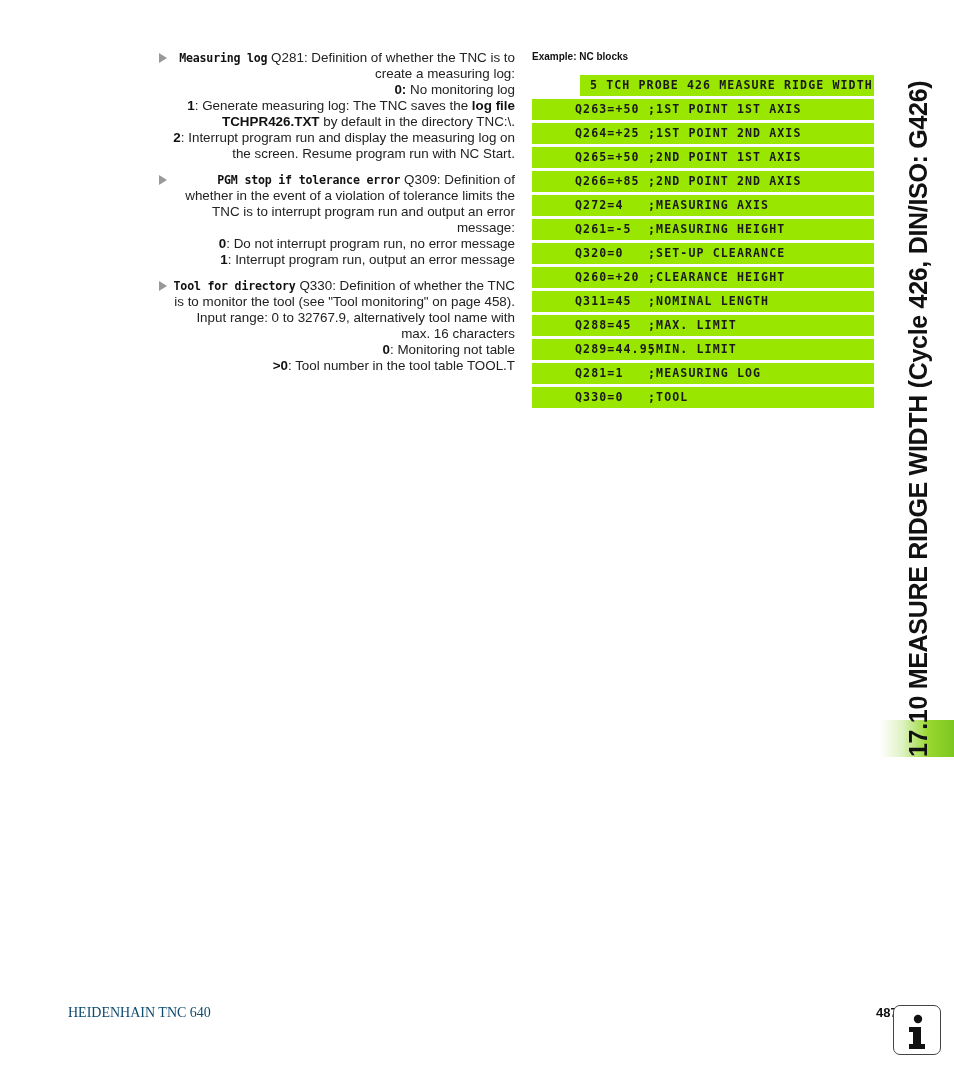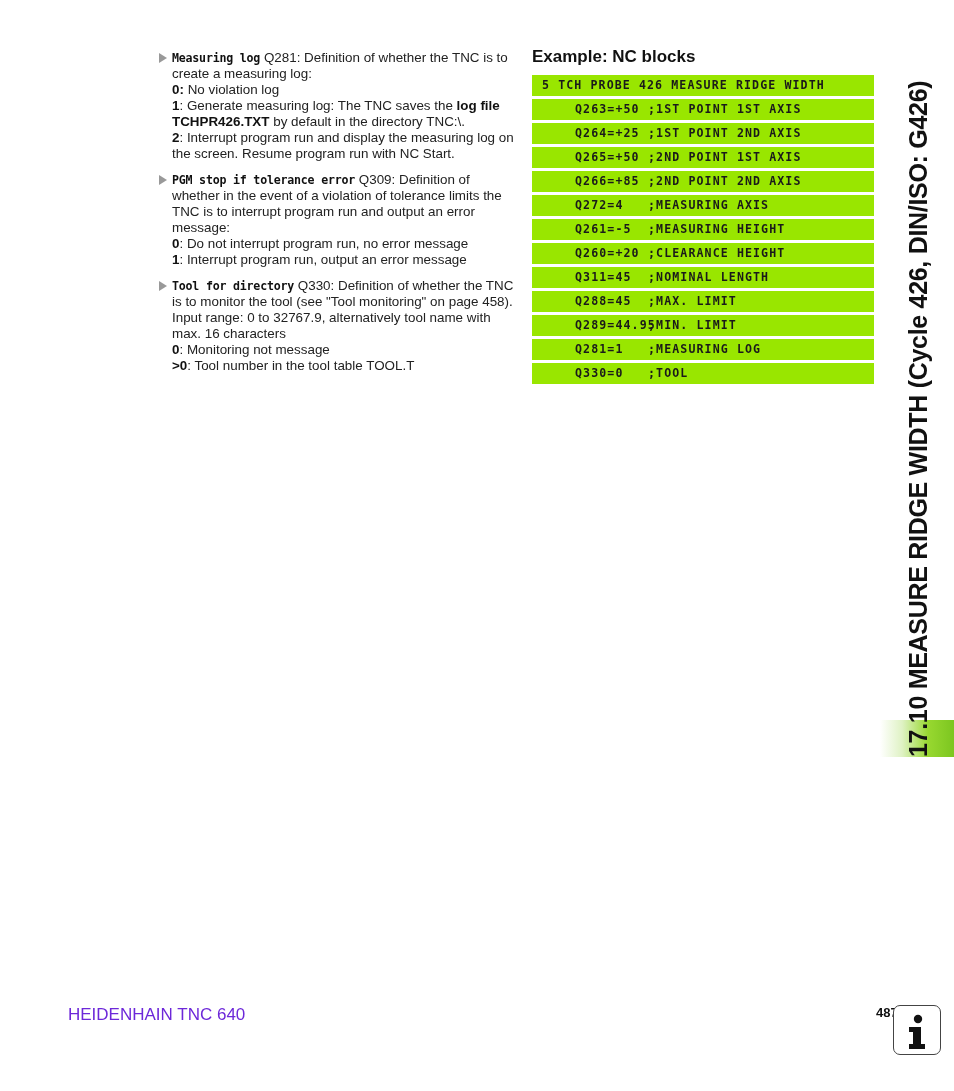--- a/index.html
+++ b/index.html
@@ -1,89 +1,90 @@
 <!DOCTYPE html>
 <html><head>
 <meta charset="utf-8">
 <style>
   html, body { margin:0; padding:0; background:#fff; }
   body { width:954px; height:1091px; position:relative; overflow:hidden;
          font-family:"Liberation Sans", sans-serif; color:#222; }
 
   .left-col { position:absolute; left:159px; top:50px; width:356px;
-              font-size:13.4px; line-height:16px; }
+              font-size:13.4px; line-height:16px;text-align:right; }
   .param { position:relative; padding-left:13px; margin-bottom:10px; }
   .param .arrow { position:absolute; left:0; top:3px; width:0; height:0;
                   border-top:5px solid transparent; border-bottom:5px solid transparent;
                   border-left:8px solid #999; }
   .param .pname { font-family:"DejaVu Sans Mono", monospace; font-weight:bold;
                   font-size:11.6px; letter-spacing:-0.2px; color:#111; }
   .param .line { display:block; }
   .b { font-weight:bold; color:#111; }
 
   .right-col { position:absolute; left:532px; top:49px; width:342px; }
-  .example-heading { font-size:17px; font-weight:bold; color:#111; margin:0 0 10px 0; line-height:16px; }
+  .example-heading { font-size:10px; font-weight:bold; color:#111; margin:0 0 10px 0; line-height:16px; }
   .nc-row { height:21px; background:#99e600; margin-bottom:3px; position:relative;
             font-family:"DejaVu Sans Mono", monospace; font-weight:bold;
             font-size:11.6px; color:#1a1a1a; letter-spacing:1.1px; line-height:21px; white-space:pre;padding-left:48px; }
-  .nc-row.header { padding-left:10px; }
+  .nc-row.header { padding-left:10px;margin-left:48px; }
   .nc-row .q { position:absolute; left:43px; }
   .nc-row .c { position:absolute; left:116px; }
 
   .side-tab { position:absolute; left:880px; top:720px; width:74px; height:37px;
               background:linear-gradient(to right, #ffffff 0%, #dff2c4 30%, #98d830 65%, #7cc620 100%); }
   .side-title { position:absolute; left:918px; top:757px; transform-origin:0 0;
                 transform:rotate(-90deg) translateY(-50%);
                 white-space:nowrap; font-weight:bold; font-size:25px; color:#111;
                 letter-spacing:-0.3px; line-height:30px; }
 
-  .footer-left { position:absolute; left:68px; top:1005px; font-size:17px; color:#6d28d9; }
+  .footer-left { position:absolute; left:68px; top:1005px; font-size:14px; color:#0c4a6e;font-family:Liberation Serif, serif; }
   .footer-page { position:absolute; left:876px; top:1005px; font-size:13px; font-weight:bold; color:#111; }
   .info-icon { position:absolute; left:893px; top:1005px; width:48px; height:50px;
                border:1.5px solid #444; border-radius:7px; box-sizing:border-box; background:#fff; }
   .info-icon svg { position:absolute; left:0; top:0; }
 </style>
 </head>
 <body>
 
 <div class="left-col">
 
   <div class="param">
     <span class="arrow"></span>
     <span class="line"><span class="pname">Measuring log</span> <span>Q281</span><span>: Definition of whether the TNC is to create a measuring log:</span></span>
-    <span class="line"><span class="b">0:</span><span> No violation log</span></span>
+    <span class="line"><span class="b">0:</span><span> No monitoring log</span></span>
     <span class="line"><span class="b">1</span><span>: Generate measuring log: The TNC saves the </span><span class="b">log file TCHPR426.TXT</span><span> by default in the directory TNC:\.</span></span>
     <span class="line"><span class="b">2</span><span>: Interrupt program run and display the measuring log on the screen. Resume program run with NC Start.</span></span>
   </div>
 
   <div class="param">
     <span class="arrow"></span>
     <span class="line"><span class="pname">PGM stop if tolerance error</span> <span>Q309</span><span>: Definition of whether in the event of a violation of tolerance limits the TNC is to interrupt program run and output an error message:</span></span>
     <span class="line"><span class="b">0</span><span>: Do not interrupt program run, no error message</span></span>
     <span class="line"><span class="b">1</span><span>: Interrupt program run, output an error message</span></span>
   </div>
 
   <div class="param">
     <span class="arrow"></span>
     <span class="line"><span class="pname">Tool for directory</span> <span>Q330</span><span>: Definition of whether the TNC is to monitor the tool (see "Tool monitoring" on page 458). Input range: 0 to 32767.9, alternatively tool name with max. 16 characters</span></span>
-    <span class="line"><span class="b">0</span><span>: Monitoring not message</span></span>
+    <span class="line"><span class="b">0</span><span>: Monitoring not table</span></span>
     <span class="line"><span class="b">&gt;0</span><span>: Tool number in the tool table TOOL.T</span></span>
   </div>
 </div>
 
 <div class="right-col">
   <div class="example-heading">Example: NC blocks</div>
   <div class="nc-row header">5 TCH PROBE 426 MEASURE RIDGE WIDTH</div>
   <div id="nc-blocks">
       <div class="nc-row"><span class="q">Q263=+50</span><span class="c">;1ST POINT 1ST AXIS</span></div>
       <div class="nc-row"><span class="q">Q264=+25</span><span class="c">;1ST POINT 2ND AXIS</span></div>
       <div class="nc-row"><span class="q">Q265=+50</span><span class="c">;2ND POINT 1ST AXIS</span></div>
       <div class="nc-row"><span class="q">Q266=+85</span><span class="c">;2ND POINT 2ND AXIS</span></div>
       <div class="nc-row"><span class="q">Q272=4</span><span class="c">;MEASURING AXIS</span></div>
       <div class="nc-row"><span class="q">Q261=-5</span><span class="c">;MEASURING HEIGHT</span></div>
+      <div class="nc-row"><span class="q">Q320=0</span><span class="c">;SET-UP CLEARANCE</span></div>
       <div class="nc-row"><span class="q">Q260=+20</span><span class="c">;CLEARANCE HEIGHT</span></div>
       <div class="nc-row"><span class="q">Q311=45</span><span class="c">;NOMINAL LENGTH</span></div>
       <div class="nc-row"><span class="q">Q288=45</span><span class="c">;MAX. LIMIT</span></div>
       <div class="nc-row"><span class="q">Q289=44.95</span><span class="c">;MIN. LIMIT</span></div>
       <div class="nc-row"><span class="q">Q281=1</span><span class="c">;MEASURING LOG</span></div>
       <div class="nc-row"><span class="q">Q330=0</span><span class="c">;TOOL</span></div>
     </div>
 </div>
 
 <div class="side-tab"></div>

